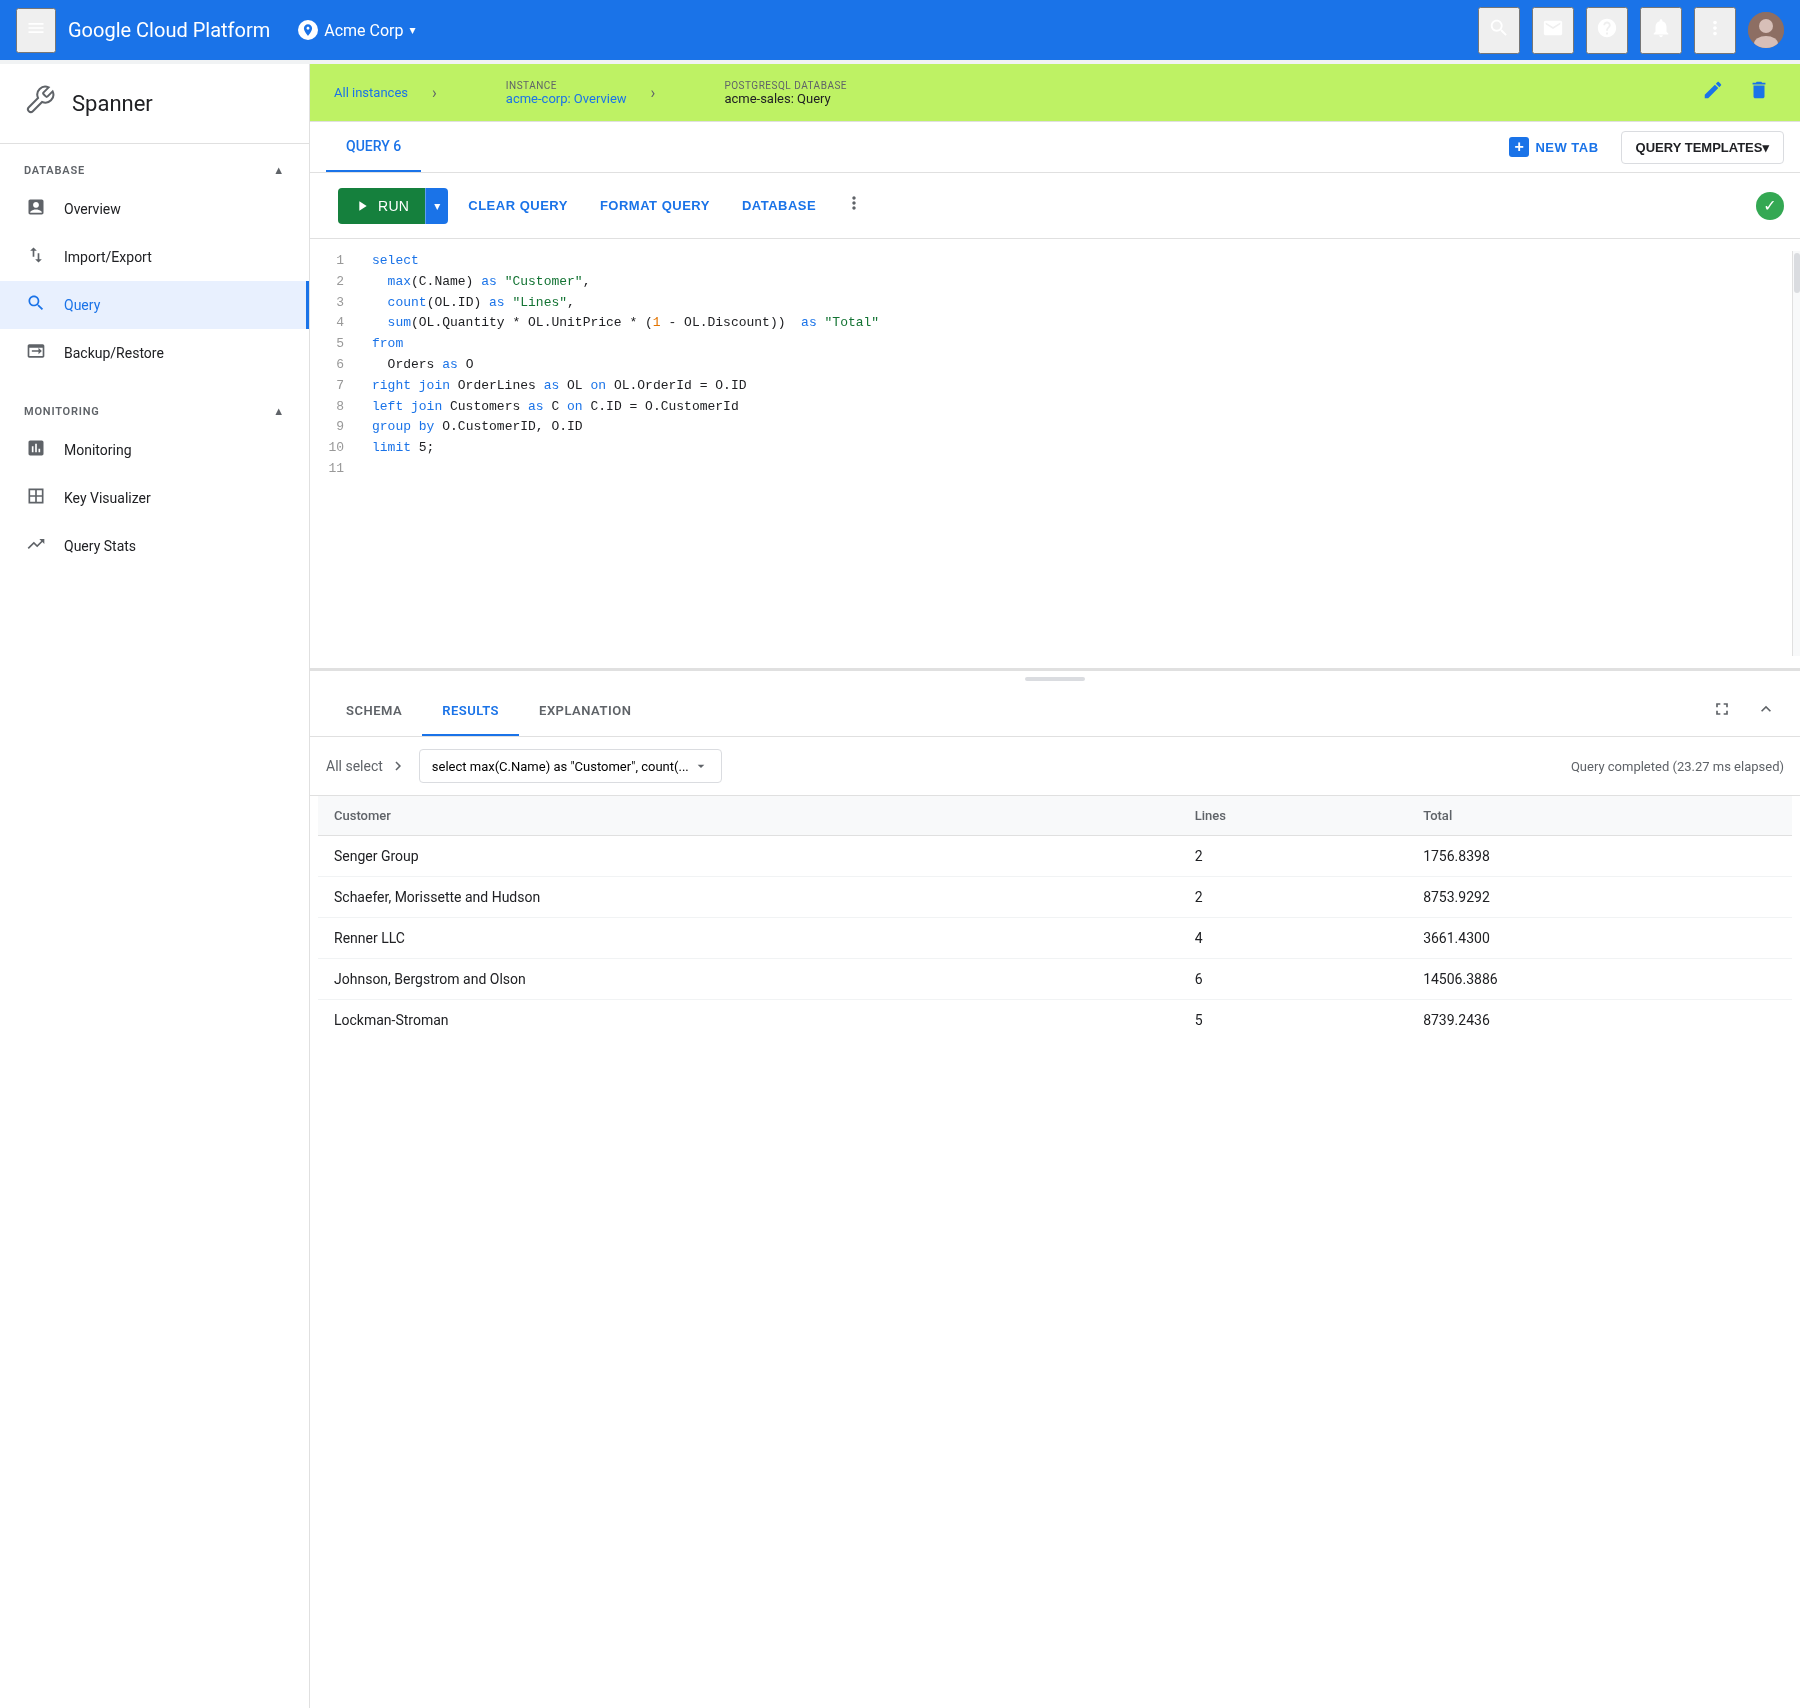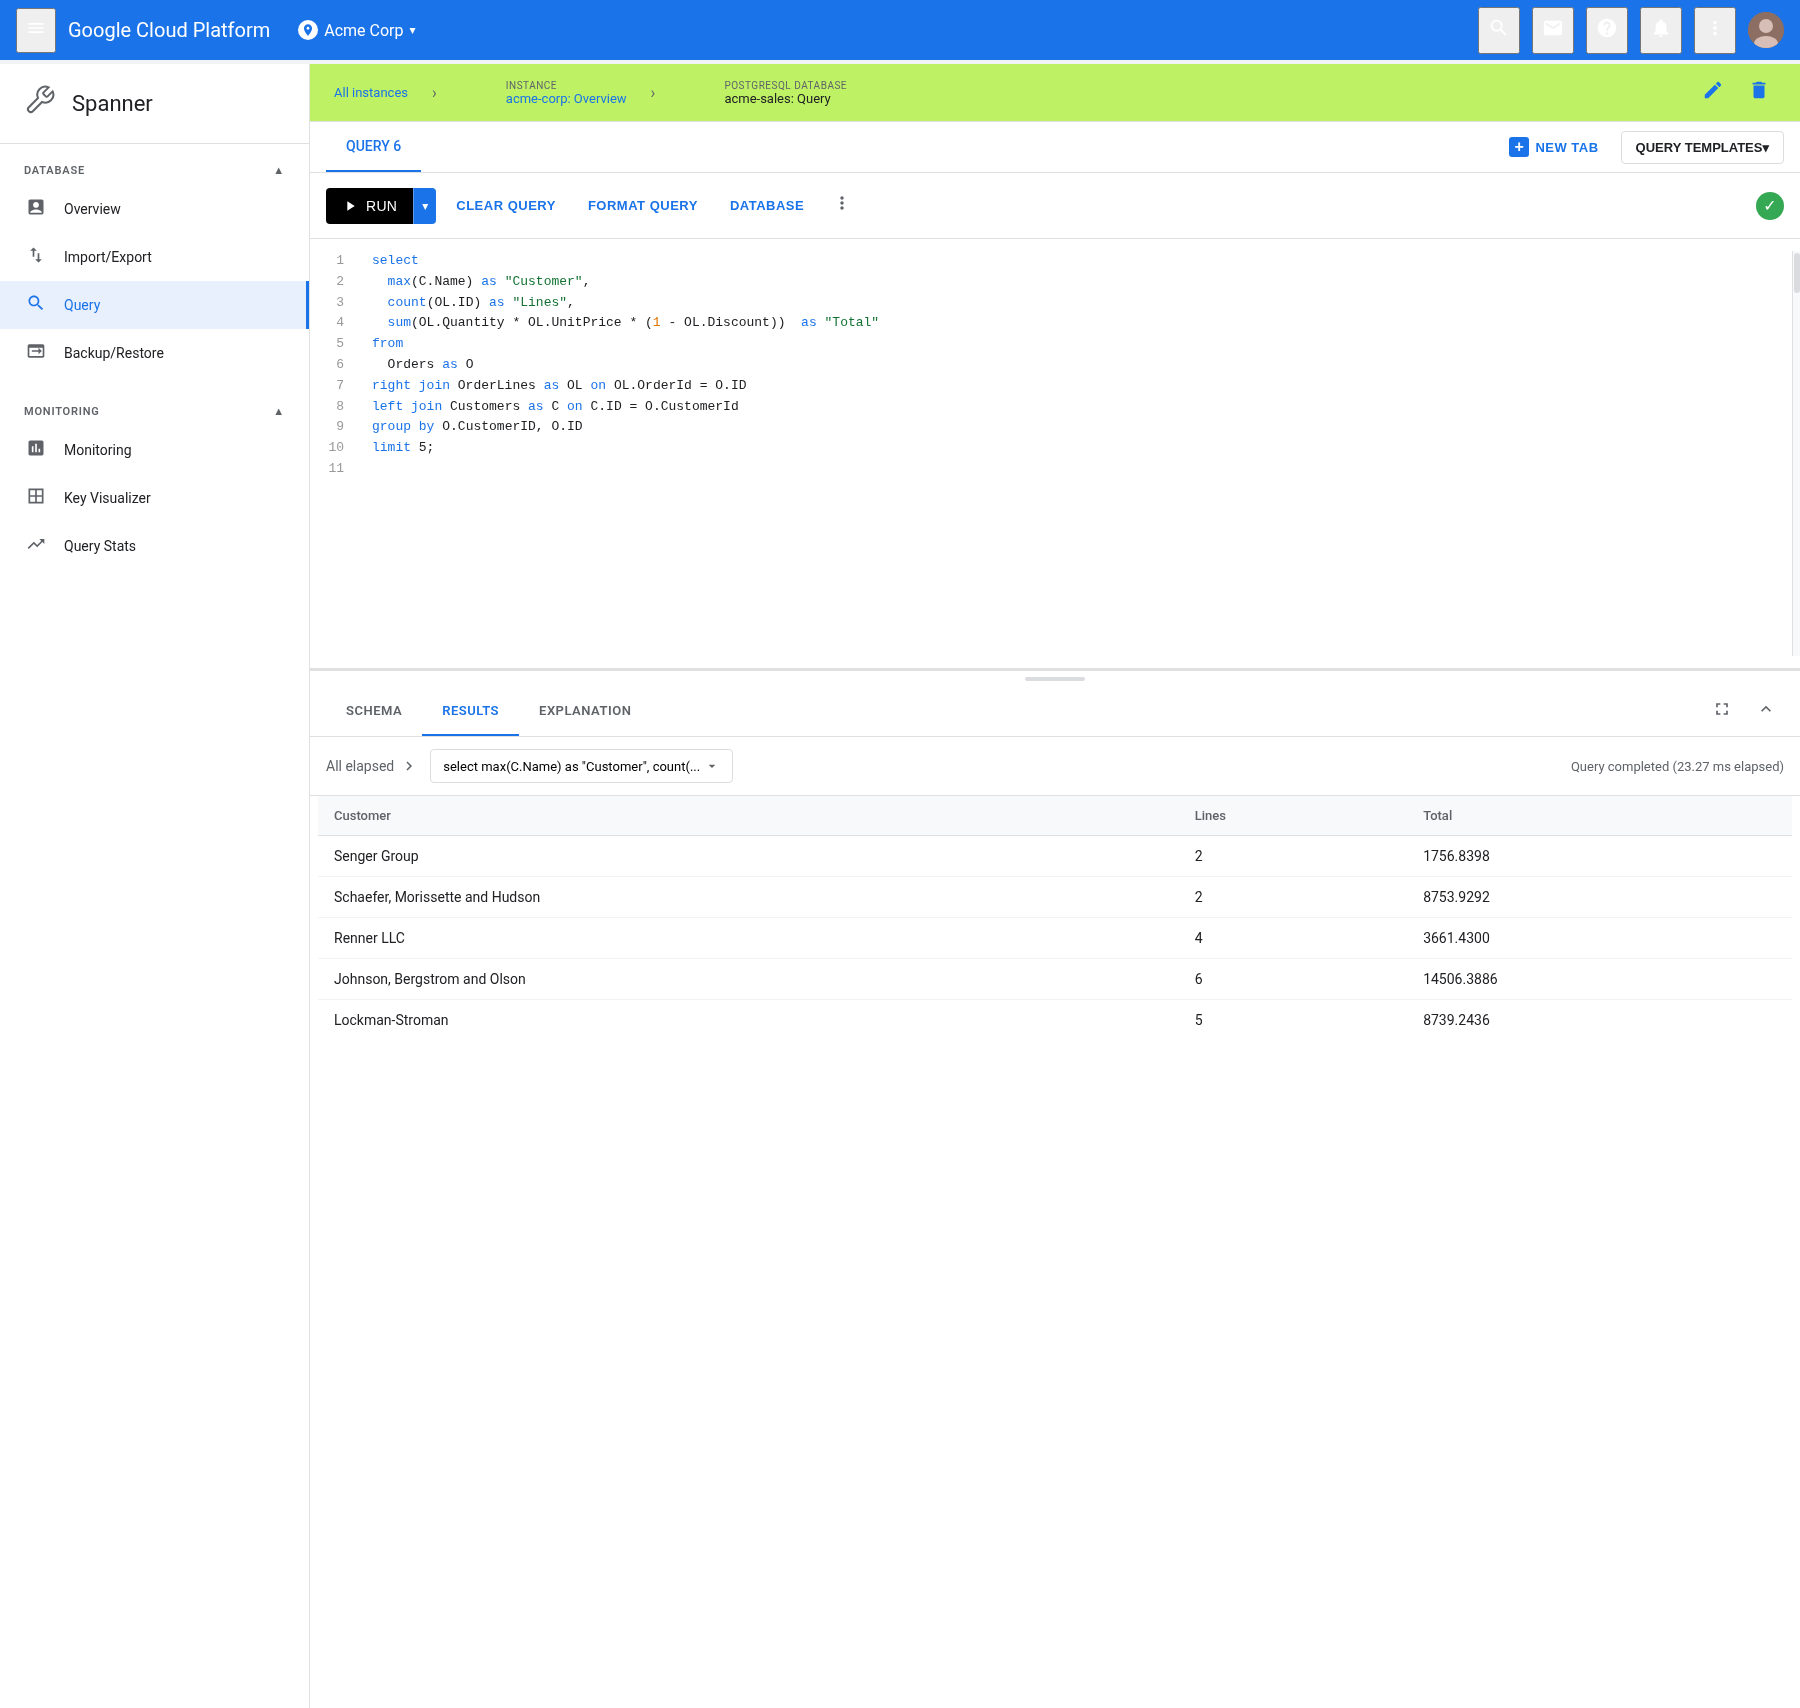--- a/index.html
+++ b/index.html
@@ -55,21 +55,21 @@
     .tab-bar { display: flex; align-items: center; padding: 0 16px; border-bottom: 1px solid #e0e0e0; background: white; }
     .tab-item { padding: 16px 20px; font-size: 14px; font-weight: 500; color: #5f6368; cursor: pointer; border-bottom: 2px solid transparent; }
     .tab-item.active { color: #1a73e8; border-bottom-color: #1a73e8; }
     .tab-actions { margin-left: auto; display: flex; align-items: center; gap: 8px; }
     .new-tab-btn { display: flex; align-items: center; gap: 6px; padding: 8px 14px; border: none; background: none; color: #1a73e8; font-size: 13px; font-weight: 600; cursor: pointer; letter-spacing: 0.5px; }
     .new-tab-btn .plus { font-size: 18px; background: #1a73e8; color: white; width: 20px; height: 20px; border-radius: 3px; display: flex; align-items: center; justify-content: center; font-size: 16px; }
     .query-templates-btn { display: flex; align-items: center; padding: 8px 14px; border: 1px solid #dadce0; background: white; color: #202124; font-size: 13px; font-weight: 600; cursor: pointer; border-radius: 4px; }
 
     
     .query-toolbar { display: flex; align-items: center; gap: 8px; padding: 12px 16px; border-bottom: 1px solid #e0e0e0; background: white; }
-    .run-btn { display: flex; align-items: flex-end; background: #000000; color: white; border: none; border-radius: 4px 0 0 4px; padding: 10px 16px; font-size: 14px; font-weight: 500; cursor: pointer; gap: 8px; letter-spacing: 0.3px; }
+    .run-btn { display: flex; align-items: flex-end; background: #15803d; color: white; border: none; border-radius: 4px 0 0 4px; padding: 10px 16px; font-size: 14px; font-weight: 500; cursor: pointer; gap: 8px; letter-spacing: 0.3px; margin-left: 12px; }
     .run-dropdown { background: #1a73e8; color: white; border: none; border-left: 1px solid rgba(255,255,255,0.3); border-radius: 0 4px 4px 0; padding: 10px 8px; cursor: pointer; font-size: 12px; }
     .toolbar-text-btn { background: none; border: none; color: #1a73e8; font-size: 13px; font-weight: 600; cursor: pointer; padding: 10px 12px; letter-spacing: 0.5px; }
     .toolbar-more { background: none; border: none; cursor: pointer; padding: 8px; font-size: 20px; color: #5f6368; }
     .toolbar-status { margin-left: auto; }
     .status-check { width: 28px; height: 28px; background: #34a853; border-radius: 50%; display: flex; align-items: center; justify-content: center; color: white; font-size: 16px; }
 
     
     .code-editor { flex: 1; background: white; padding: 12px 0; overflow-y: auto; font-family: 'Courier New', Courier, monospace; font-size: 14px; min-height: 300px; max-height: 430px; border-bottom: 1px solid #e0e0e0; display: flex; }
     .line-numbers { padding: 0 16px; color: #999; text-align: right; user-select: none; min-width: 50px; }
     .line-numbers div { line-height: 1.6; font-size: 13px; }
@@ -367,21 +367,21 @@
             <button class="results-icon-btn">
               <svg width="20" height="20" viewBox="0 0 24 24" fill="#5f6368">
                   <path d="M7.41 15.41L12 10.83l4.59 4.58L18 14l-6-6-6 6z"></path>
                 </svg>
             </button>
           </div>
         </div>
 
         <div class="results-toolbar">
           <div class="all-results-btn">
-            <span>All elapsed</span>
+            <span>All select</span>
             <svg width="18" height="18" viewBox="0 0 24 24" fill="#5f6368">
                 <path d="M10 6L8.59 7.41 13.17 12l-4.58 4.59L10 18l6-6z"></path>
               </svg>
           </div>
           <div class="results-query-select">
             <span style="max-width:280px;overflow:hidden;text-overflow:ellipsis;white-space:nowrap;">select max(C.Name) as "Customer", count(...</span>
             <svg width="16" height="16" viewBox="0 0 24 24" fill="#5f6368">
                 <path d="M7 10l5 5 5-5z"></path>
               </svg>
           </div>

